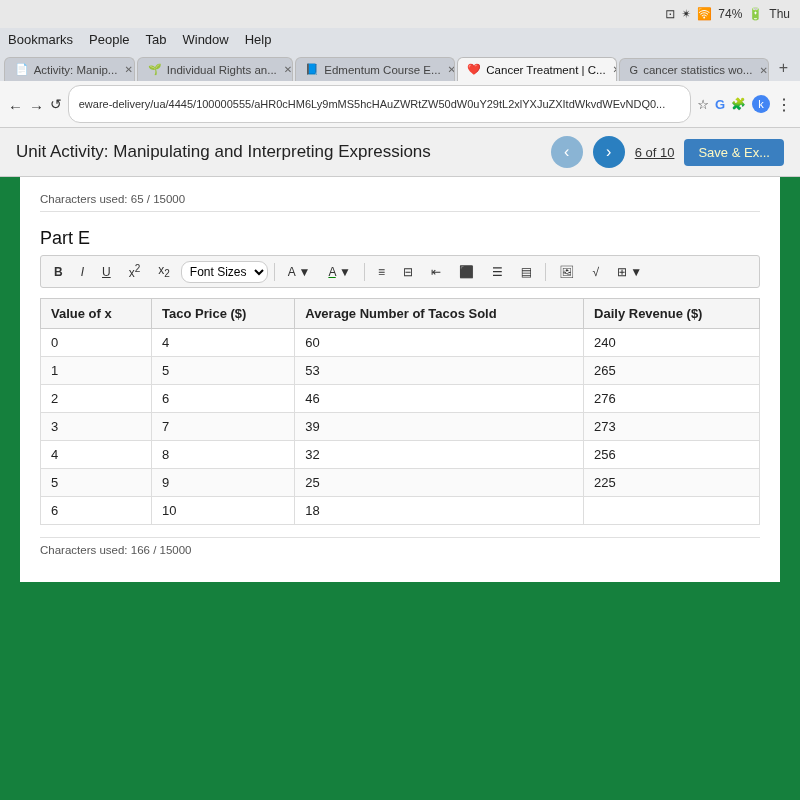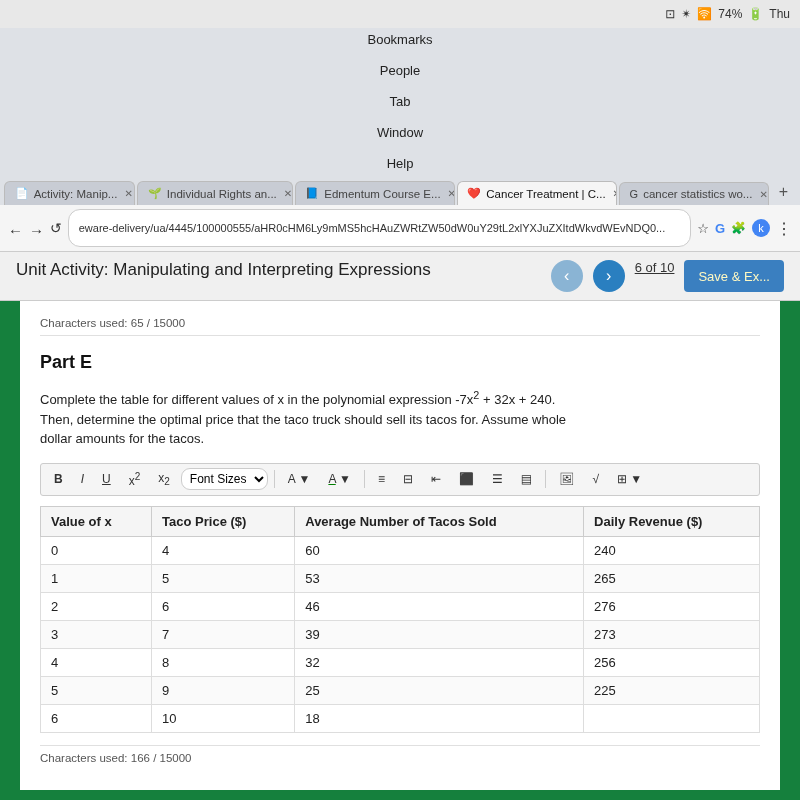--- a/index.html
+++ b/index.html
@@ -32,21 +32,20 @@
 
     
     .menu-bar {
       display: flex;
       align-items: center;
       padding: 4px 8px;
       gap: 16px;
       font-size: 13px;
       color: #222;
       background: #dee1e6;
-      flex-direction: column;
     }
     .menu-bar span {
       cursor: pointer;
     }
 
     
     .tabs-bar {
       display: flex;
       align-items: flex-end;
       padding: 4px 4px 0 4px;
@@ -125,20 +124,21 @@
       align-items: center;
       font-size: 13px;
     }
 
     
     .page-header {
       background: #f0f0f0;
       border-bottom: 1px solid #ccc;
       padding: 8px 16px;
       display: flex;
+      align-items: center;
       gap: 10px;
     }
     .page-title-text {
       font-size: 17px;
       font-weight: 400;
       color: #222;
       flex: 1;
     }
     .nav-btn {
       width: 32px;
@@ -192,23 +192,23 @@
     .chars-used {
       font-size: 11.5px;
       color: #555;
       padding: 6px 0;
       border-bottom: 1px solid #e0e0e0;
       margin-bottom: 16px;
     }
 
     .part-label {
       font-size: 18px;
-      font-weight: bold;
+      font-weight: normal;
       color: #111;
-      margin-bottom: 14px;
+      margin-bottom: 6px;
     }
 
     .instructions {
       font-size: 13px;
       color: #222;
       line-height: 1.5;
       margin-bottom: 14px;
     }
 
     
@@ -354,25 +354,20 @@
   <button class="save-btn">Save &amp; Ex...</button>
 </div>
 
 <div class="content-area">
   <div class="content-inner">
 
     <div class="chars-used">Characters used: 65 / 15000</div>
 
     <div class="part-label">Part E</div>
 
-    <div class="instructions">
-      Complete the table for different values of x in the polynomial expression -7x<sup>2</sup> + 32x + 240.<br>
-      Then, determine the optimal price that the taco truck should sell its tacos for. Assume whole<br>
-      dollar amounts for the tacos.
-    </div>
 
     <div class="editor-toolbar">
       <button class="toolbar-btn bold">B</button>
       <button class="toolbar-btn italic">I</button>
       <button class="toolbar-btn underline">U</button>
       <button class="toolbar-btn">x<sup>2</sup></button>
       <button class="toolbar-btn">x<sub>2</sub></button>
       <select class="toolbar-select">
         <option>Font Sizes</option>
         <option>8</option>

